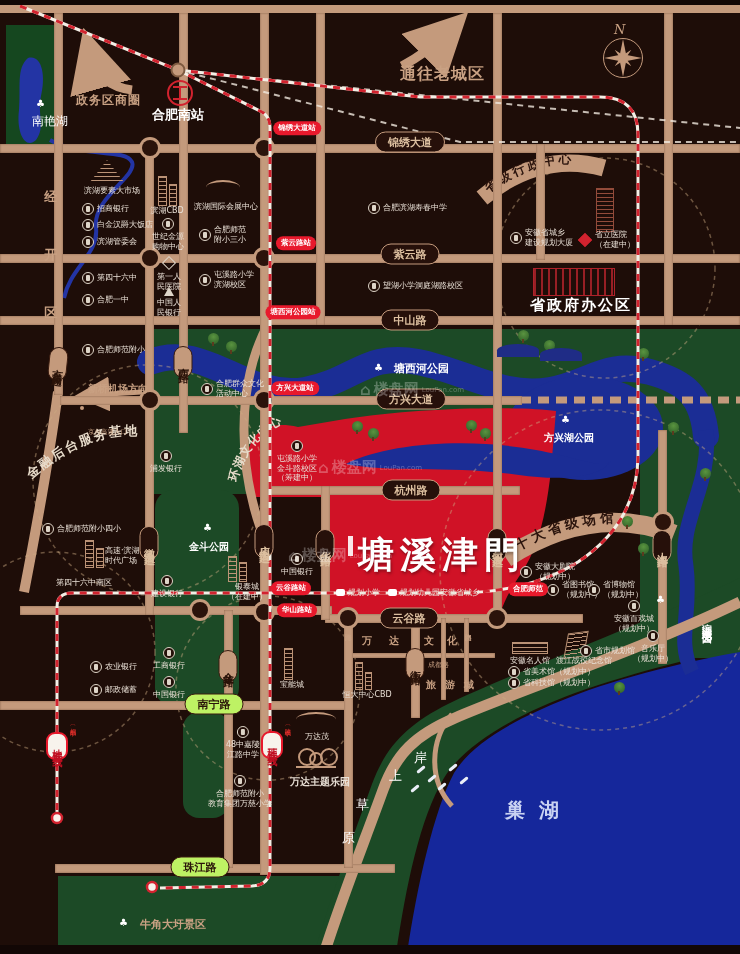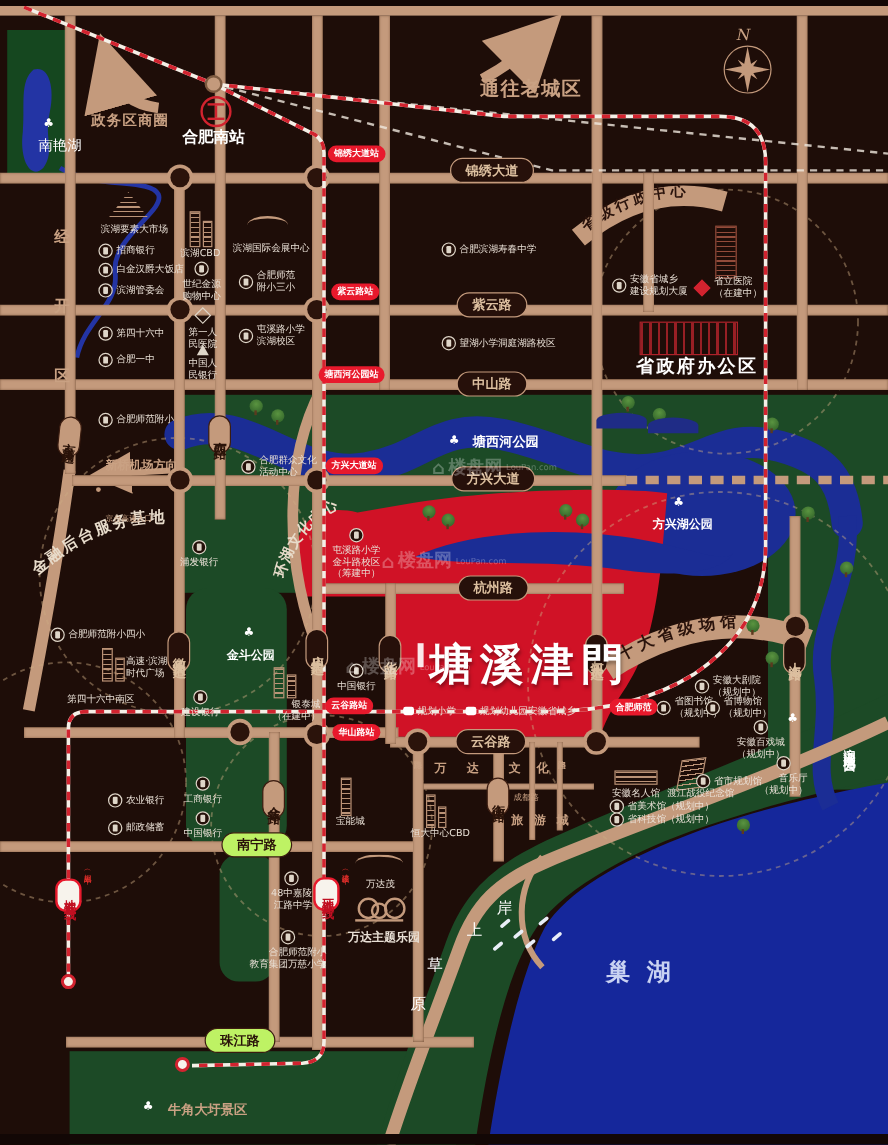--- a/index.html
+++ b/index.html
@@ -26,21 +26,21 @@
        font-size:7.5px;font-weight:bold;line-height:1;padding:3px 5px;border-radius:7px;white-space:nowrap;}
   .mbadge{position:absolute;transform:translate(-50%,-50%);z-index:6;writing-mode:vertical-rl;
        background:#f7f3ec;border:2px solid #e8192c;color:#c01022;font-weight:bold;font-size:10px;
        padding:7px 2px;border-radius:9px;letter-spacing:2px;}
   .mstatus{position:absolute;z-index:6;writing-mode:vertical-rl;color:#e8302c;font-size:6.5px;letter-spacing:1px;}
   
   .lbl{position:absolute;z-index:5;color:#fff;white-space:pre-line;line-height:1.25;}
   .tan{color:#c9a183;}
   .poi{position:absolute;z-index:5;display:flex;align-items:center;gap:3px;color:#e9e0d6;
        font-size:8px;line-height:1.2;white-space:pre-line;}
-  .poi.col{flex-direction:column;gap:2px;text-align:right;transform:translateX(-50%);}
+  .poi.col{flex-direction:column;gap:2px;text-align:center;transform:translateX(-50%);}
   .dot-ico{flex:none;width:10px;height:10px;border:1px solid #ded5c8;border-radius:50%;background:#241009;position:relative;}
   .dot-ico::after{content:"";position:absolute;left:3px;top:2px;right:3px;bottom:2px;background:#ded5c8;border-radius:1px;}
   .diam-ico{flex:none;width:8px;height:8px;border:1.5px solid #ded5c8;transform:rotate(45deg);margin:2px;}
   .diam-ico.red{border-color:#d2232f;background:#d2232f;}
   .tri-ico{flex:none;width:0;height:0;border-left:5px solid transparent;border-right:5px solid transparent;border-bottom:9px solid #ded5c8;}
   .park-ico{flex:none;width:14px;height:14px;background:#f08300;border-radius:50%;color:#fff;position:relative;}
   .park-ico::after{content:"♣";position:absolute;left:0;right:0;top:0;bottom:0;font-size:10px;line-height:14px;text-align:center;}
   .w-ico{flex:none;width:9px;height:7px;background:#fff;border-radius:2px;}
   
   .bld{position:absolute;z-index:5;border:1px solid #c49a7c;
@@ -381,21 +381,21 @@
   <div class="poi col" style="left:317px;top:732px"><span>万达茂</span></div>
   <div class="poi col" style="left:320px;top:776px;font-size:10px;font-weight:bold"><span>万达主题乐园</span></div>
   <div class="poi col" style="left:243px;top:726px"><span class="dot-ico"></span><span>48中嘉陵
 江路中学</span></div>
   <div class="poi col" style="left:240px;top:775px"><span class="dot-ico"></span><span>合肥师范附小
 教育集团万慈小学</span></div>
   <div class="poi" style="left:510px;top:228px"><span class="dot-ico"></span><span>安徽省城乡
 建设规划大厦</span></div>
   <div class="poi" style="left:578px;top:230px"><span class="diam-ico red"></span><span>省立医院
 （在建中）</span></div>
-  <div class="poi" style="left:579px;top:562px"><span class="dot-ico"></span><span>安徽大剧院
+  <div class="poi" style="left:520px;top:562px"><span class="dot-ico"></span><span>安徽大剧院
 （规划中）</span></div>
   <div class="poi" style="left:547px;top:580px"><span class="dot-ico"></span><span>省图书馆
 （规划中）</span></div>
   <div class="poi" style="left:588px;top:580px"><span class="dot-ico"></span><span>省博物馆
 （规划中）</span></div>
   <div class="poi col" style="left:634px;top:600px"><span class="dot-ico"></span><span>安徽百戏城
 （规划中）</span></div>
   <div class="poi col" style="left:653px;top:630px"><span class="dot-ico"></span><span>音乐厅
 （规划中）</span></div>
   <div class="poi" style="left:580px;top:645px"><span class="dot-ico"></span><span>省市规划馆</span></div>

